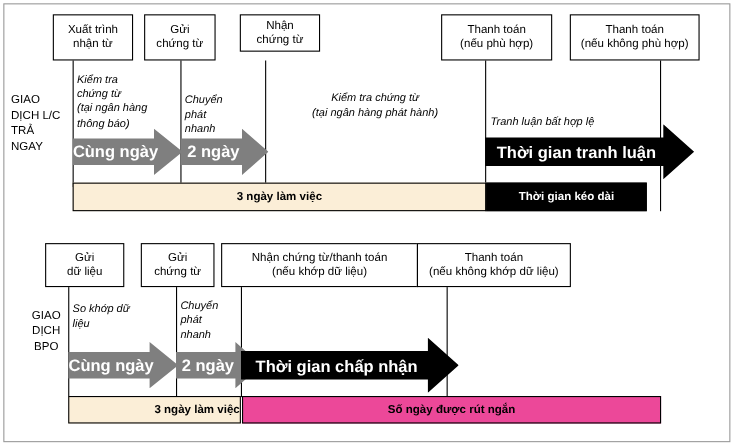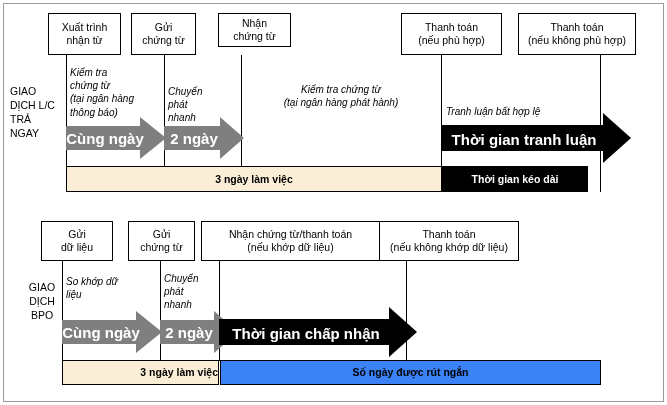--- a/index.html
+++ b/index.html
@@ -76,21 +76,21 @@
   .bar{
     position:absolute;
     box-sizing:border-box;
     display:flex;align-items:center;justify-content:center;
     font-weight:bold;
     font-size:10.5px;
     line-height:1.2;
   }
   .bar.cream{background:#fbeed7;border:1.4px solid #000;color:#000;}
   .bar.black{background:#000;border:1.4px solid #000;color:#fff;}
-  .bar.white{background:#3b82f6;border:1.6px solid #000;color:#000;}
+  .bar.white{background:#ec4899;border:1.6px solid #000;color:#000;}
 </style>
 </head>
 <body>
 
 <div id="canvas">
   <div id="frame"></div>
 
   <div class="sectionlabel" style="left:10px;top:85px;width:58px;">
     <div>GIAO</div>
     <div>DỊCH L/C</div>

